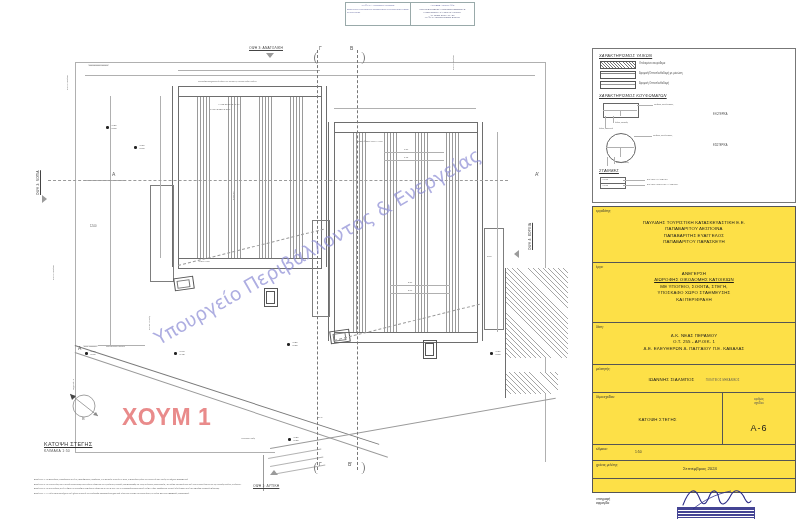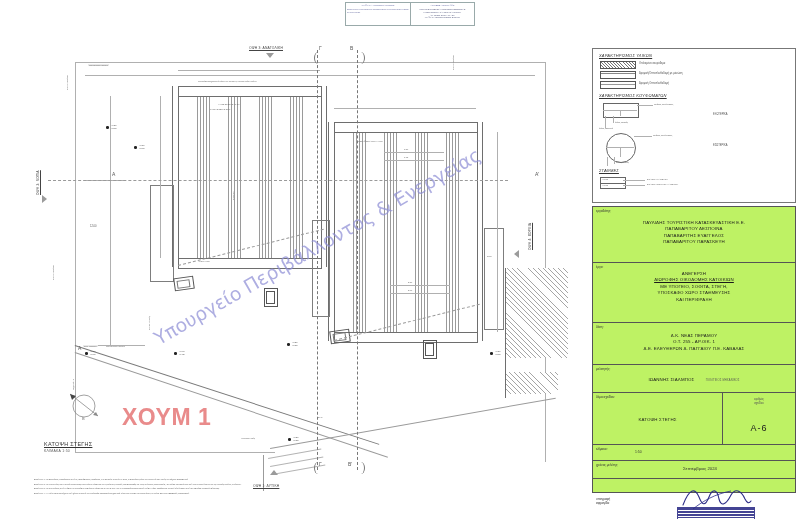--- a/index.html
+++ b/index.html
@@ -50,21 +50,21 @@
   .sw-solid{background:linear-gradient(#fff 0 2px,#999 2px 3.5px,#fff 3.5px 100%);}
   .lg-item{position:absolute;font-size:2.6px;color:#555;white-space:nowrap;}
   .lg-note{position:absolute;font-size:2.3px;color:#666;white-space:nowrap;}
   .lg-box{position:absolute;border:1px solid #666;}
   .lg-circ{position:absolute;border:1px solid #666;border-radius:50%;}
   .lev-tbl{position:absolute;border:1px solid #666;font-size:2.4px;color:#555;}
   .lev-tbl div{border-bottom:1px solid #666;padding:.3px 1px;height:4px;line-height:4px;width:22px;}
   .lev-tbl div:last-child{border-bottom:none;}
 
   
-  #titleblock{left:592px;top:206px;width:202px;height:285px;border:1px solid #555;background:#bef264;}
+  #titleblock{left:592px;top:206px;width:202px;height:285px;border:1px solid #555;background:#fde047;}
   .tb-row{position:relative;border-bottom:1px solid #555;box-sizing:border-box;}
   .tb-lbl{position:absolute;left:3px;top:2px;font-size:3.1px;color:#333;}
   .tb-body{text-align:center;font-size:4.4px;color:#1b1b1b;line-height:1.45;letter-spacing:.15px;}
   .tb-body .u{text-decoration:underline;}
   .tb-small{font-size:2.6px;color:#555;letter-spacing:.2px;}
   .tb-split{display:flex;height:100%;}
   .tb-split .left{flex:1;border-right:1px solid #555;position:relative;}
   .tb-split .right{width:72px;position:relative;}
   .tb-inline{position:absolute;font-size:3.4px;color:#333;}
   #sheetno{position:absolute;left:0;right:0;top:30px;text-align:center;font-size:9px;color:#1b1b1b;letter-spacing:1px;}

